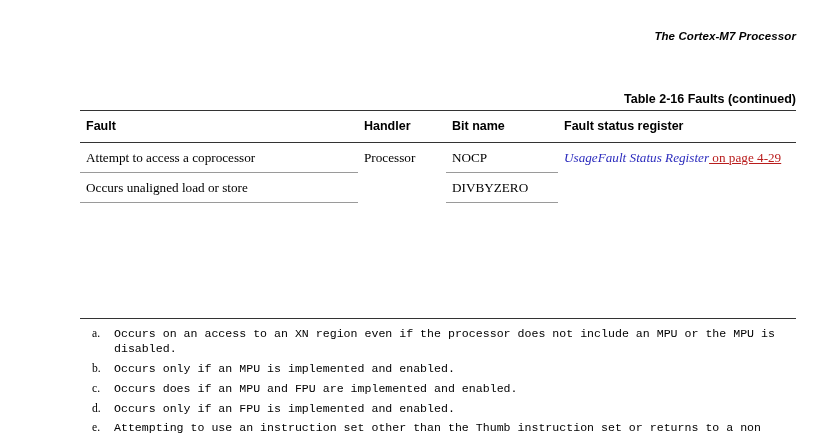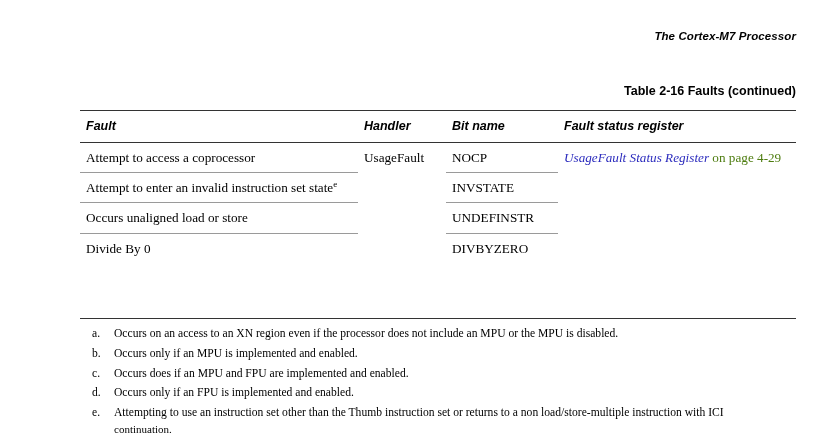--- a/index.html
+++ b/index.html
@@ -27,21 +27,21 @@
     right: 24px;
     font-family: "Liberation Sans", sans-serif;
     font-style: italic;
     font-weight: bold;
     font-size: 11.5px;
     color: #000;
     letter-spacing: 0.1px;
   }
   .table-caption {
     position: absolute;
-    top: 84px;
+    top: 92px;
     right: 24px;
     font-family: "Liberation Sans", sans-serif;
     font-weight: bold;
     font-size: 12.5px;
     color: #000;
   }
   .table-wrap {
     position: absolute;
     top: 110px;
     left: 80px;
@@ -59,21 +59,20 @@
 
   table.faults thead th {
     font-family: "Liberation Sans", sans-serif;
     font-weight: bold;
     font-size: 12.5px;
     text-align: left;
     padding: 8px 6px 9px 6px;
     border-top: 1.6px solid #333;
     border-bottom: 1.1px solid #333;
     vertical-align: bottom;
-    font-style: italic;
   }
   table.faults tbody td {
     font-family: "Liberation Serif", serif;
     font-size: 13.2px;
     padding: 7px 6px 7px 6px;
     vertical-align: top;
     line-height: 1.15;
   }
   .cell-rule {
     border-bottom: 0.9px solid #9a9a9a;
@@ -88,22 +87,23 @@
     position: absolute;
     left: 80px;
     width: 716px;
     border-top: 1.1px solid #333;
   }
   .fsr-link {
     color: #2b2bbd;
     font-style: italic;
   }
   .fsr-link .plain {
-    color: #4d7c0f;
+    color: #b91c1c;
     font-style: normal;
+    text-decoration: underline;
   }
   sup {
     font-size: 9px;
     vertical-align: super;
     line-height: 0;
   }
   .notes {
     position: absolute;
     left: 92px;
     top: 326px;
@@ -116,20 +116,21 @@
     line-height: 1.32;
     margin-bottom: 4.5px;
   }
   .note-label {
     width: 22px;
     flex: 0 0 22px;
     text-align: left;
   }
   .note-text {
     flex: 1 1 auto;
+    font-family: Liberation Mono, monospace;
   }
   .note-cont {
     padding-left: 22px;
     font-family: "Liberation Serif", serif;
     font-size: 11px;
     line-height: 1.32;
     margin-top: -3px;
   }
 </style>
 </head>
@@ -153,41 +154,29 @@
         <tr>
           <th>Fault</th>
           <th>Handler</th>
           <th>Bit name</th>
           <th>Fault status register</th>
         </tr>
       </thead>
       <tbody>
         <tr>
           <td class="cell-rule">Attempt to access a coprocessor</td>
-          <td class="no-rule">UsageFault</td>
+          <td class="no-rule">Processor</td>
           <td class="cell-rule">NOCP</td>
           <td class="no-rule"><span class="fsr-link"><span>UsageFault Status Register</span><span class="plain"> on page 4-29</span></span></td>
         </tr>
         <tr>
-          <td class="cell-rule"><span>Attempt to enter an invalid instruction set state</span><sup>e</sup></td>
-          <td class="no-rule"></td>
-          <td class="cell-rule">INVSTATE</td>
-          <td class="no-rule"></td>
-        </tr>
-        <tr>
           <td class="cell-rule">Occurs unaligned load or store</td>
           <td class="no-rule"></td>
-          <td class="cell-rule">UNDEFINSTR</td>
+          <td class="cell-rule">DIVBYZERO</td>
           <td class="no-rule"></td>
-        </tr>
-        <tr class="last-row">
-          <td>Divide By 0</td>
-          <td></td>
-          <td>DIVBYZERO</td>
-          <td></td>
         </tr>
       </tbody>
     </table>
   </div>
 
   <div class="table-bottom-rule" style="top:318px;"></div>
 
   <div class="notes">
     <div class="note">
       <div class="note-label">a.</div>

